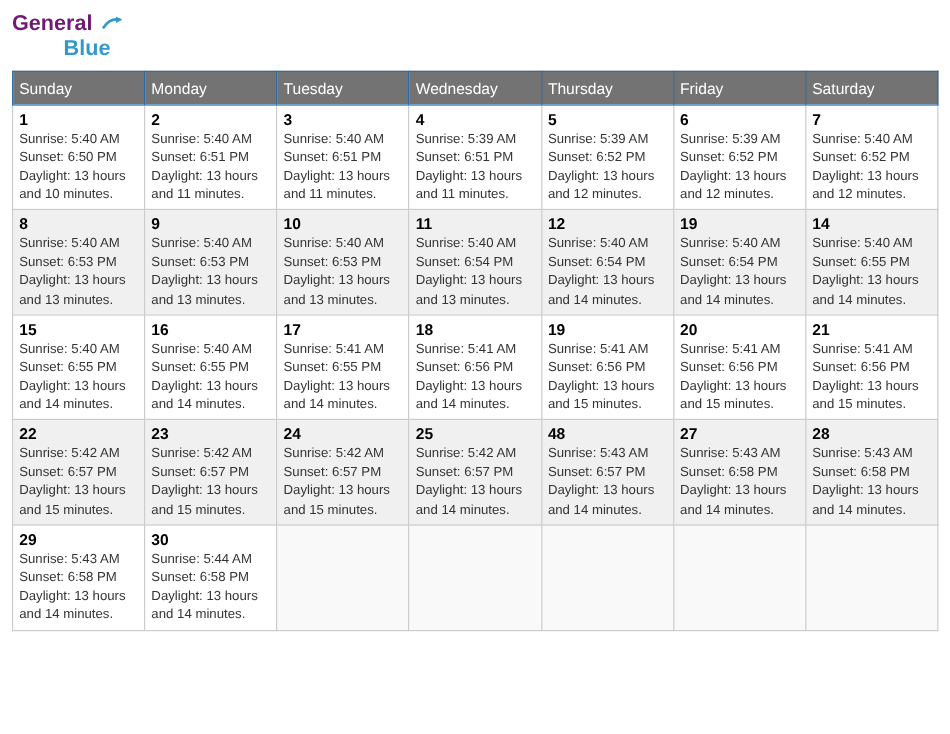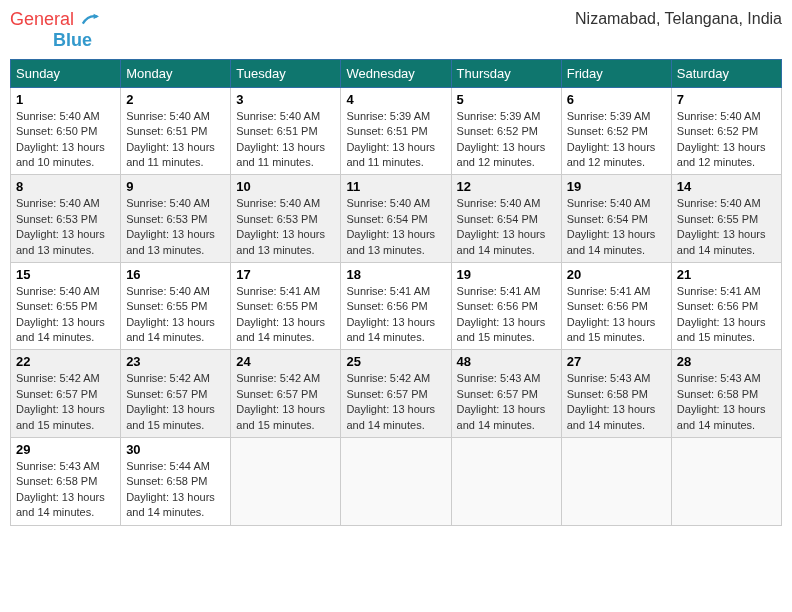--- a/index.html
+++ b/index.html
@@ -15,22 +15,22 @@
       justify-content: space-between;
       align-items: flex-start;
       margin-bottom: 8px;
     }
     .logo {
       display: flex;
       align-items: center;
     }
     .logo-text {
       font-size: 18px;
-      font-weight: normal;
-      color: #ef4444;
+      font-weight: bold;
+      color: #701a75;
       line-height: 1.1;
     }
     .logo-icon {
       width: 18px;
       height: 18px;
       margin-left: 2px;
       display: inline-block;
       vertical-align: middle;
     }
     .title-area {
@@ -44,21 +44,21 @@
     .location-title {
       font-size: 16px;
       color: #333;
     }
     .calendar-table {
       width: 100%;
       border-collapse: collapse;
       font-size: 11px;
     }
     .calendar-table th {
-      background-color: #0f766e;
+      background-color: #737373;
       color: #fff;
       text-align: left;
       padding: 6px 5px;
       font-size: 13px;
       font-weight: normal;
       border: 1px solid #2e6da4;
     }
     .calendar-table td {
       vertical-align: top;
       border: 1px solid #ccc;
@@ -100,21 +100,20 @@
             <polygon points="14,3 20,6 14,9" fill="#3399cc"></polygon>
           </svg>
         </span>
       </div>
       <div style="display:flex;align-items:center;margin-left:43px;">
         <span style="font-size:18px;font-weight:bold;color:#3399cc;">Blue</span>
       </div>
     </div>
   </div>
   <div class="title-area">
-    <div class="location-title">Nizamabad, Telangana, India</div>
   </div>
 </div>
 
 <table class="calendar-table">
   <thead>
     <tr>
     <th>Sunday</th>
         <th>Monday</th>
         <th>Tuesday</th>
         <th>Wednesday</th>

